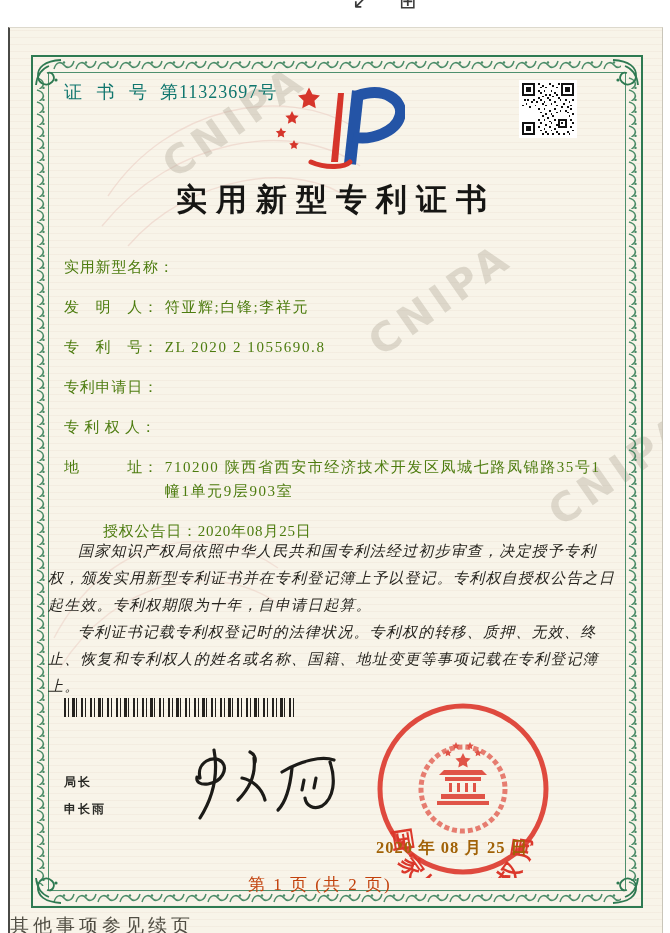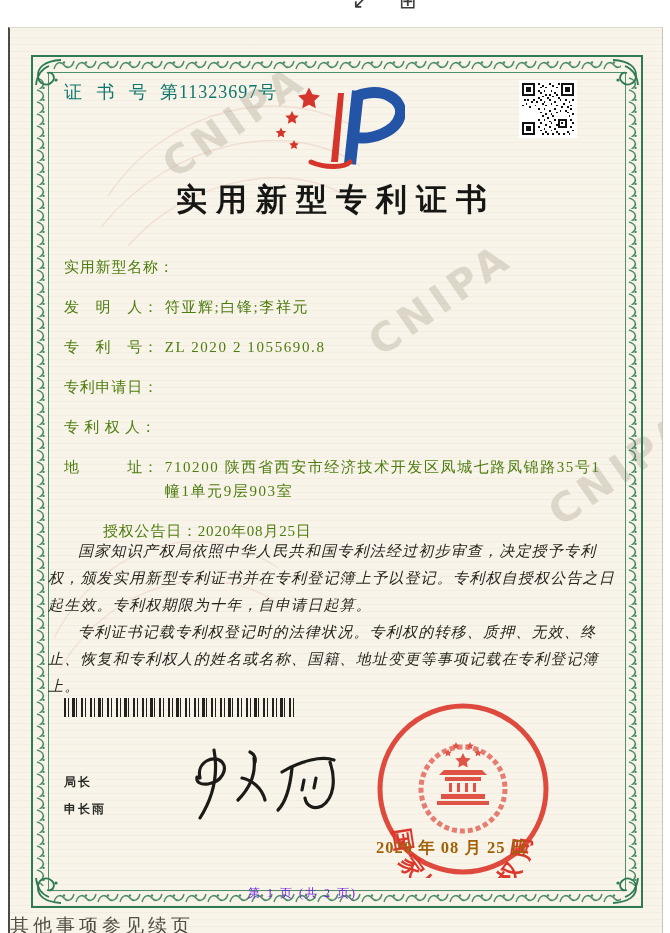--- a/index.html
+++ b/index.html
@@ -53,21 +53,21 @@
   .barcode{position:absolute;left:54px;top:670px;width:232px;height:19px;
      background:repeating-linear-gradient(90deg,#23211e 0 2px,transparent 2px 4px,#23211e 4px 5px,
        transparent 5px 8px,#23211e 8px 11px,transparent 11px 12px,#23211e 12px 13px,transparent 13px 17px,
        #23211e 17px 19px,transparent 19px 21px,#23211e 21px 22px,transparent 22px 26px);}
   .director{position:absolute;left:54px;top:741px;font-family:"DejaVu Sans","Liberation Sans",sans-serif;
             font-size:12px;color:#2a2a26;line-height:27px;font-weight:bold;letter-spacing:2px;}
   .sig{position:absolute;left:160px;top:716px;width:172px;height:82px;}
   .seal{position:absolute;left:364px;top:672px;width:178px;height:178px;mix-blend-mode:multiply;opacity:.93;}
   .sealdate{position:absolute;left:366px;top:809px;font-size:16.5px;font-weight:bold;color:#a16207;
             letter-spacing:1px;white-space:nowrap;z-index:4;}
-  .pagenum{position:absolute;left:238px;top:845px;font-size:12px;color:#6d28d9;letter-spacing:2px;margin-top:12px;}
+  .pagenum{position:absolute;left:238px;top:845px;font-size:17px;color:#c2410c;letter-spacing:2px;}
   .contnote{position:absolute;left:0;top:885px;width:100%;text-align:left;font-size:19px;
             color:#514e44;letter-spacing:4px;}
   [data-interactable="false"]{cursor:default;}
 </style>
 </head>
 <body>
 
 <svg width="0" height="0" style="position:absolute" aria-hidden="true">
   <defs>
     <path id="star" d="M0,-10 L2.94,-4.05 L9.51,-3.09 L4.76,1.55 L5.88,8.09 L0,5 L-5.88,8.09 L-4.76,1.55 L-9.51,-3.09 L-2.94,-4.05 Z"></path>

